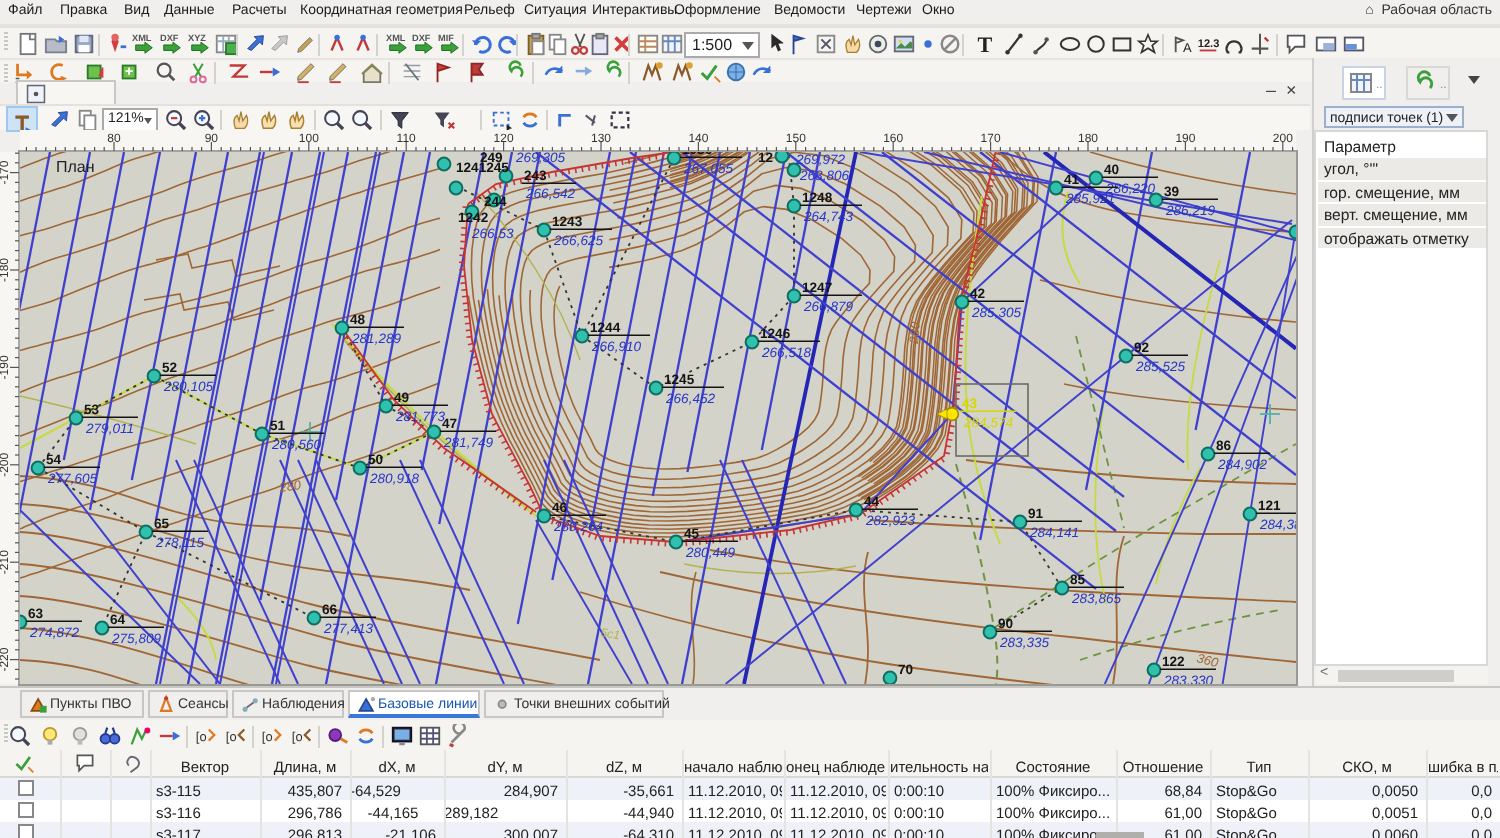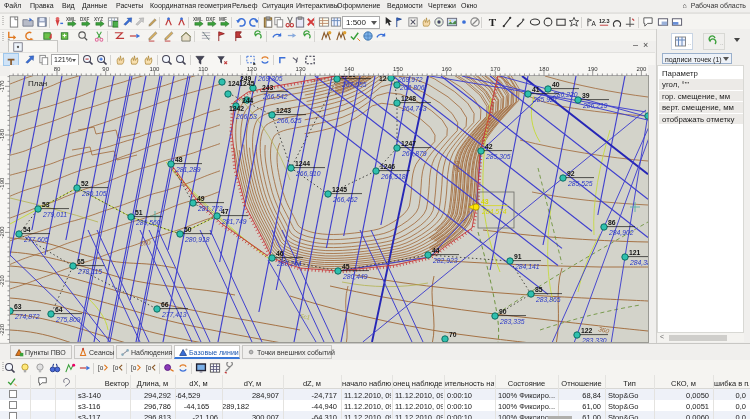--- a/index.html
+++ b/index.html
@@ -1099,41 +1099,41 @@
         <svg width="12" height="11" viewBox="0 0 13 13" style="position:absolute;left:6px;top:1px">
             <path d="M2 7 l3 3 5 -7" fill="none" stroke="#3aa03a" stroke-width="1.6"></path>
             <path d="M9 9 l3 3" stroke="#e07820"></path>
           </svg>
         <svg width="11" height="11" viewBox="0 0 13 13" style="position:absolute;left:37px;top:1px">
             <path d="M2 2 h9 v6 H6 l-3 3 v-3 H2 z" fill="#fff" stroke="#555"></path>
           </svg>
         <svg width="11" height="11" viewBox="0 0 13 13" style="position:absolute;left:61px;top:1px">
             <path d="M4 8 C2 6 4 2 7 3 s4 4 2 6 l-4 3" fill="none" stroke="#667" stroke-width="1.1"></path>
           </svg>
-        <div class="hc" style="left:76px;width:53px;text-align:right">Вектор</div>
+        <div class="hc" style="left:76px;width:53px;text-align:center">Вектор</div>
           <div class="hc" style="left:131px;width:43px;text-align:center">Длина, м</div>
           <div class="hc" style="left:176px;width:45px;text-align:center">dX, м</div>
           <div class="hc" style="left:223px;width:59px;text-align:center">dY, м</div>
           <div class="hc" style="left:284px;width:56px;text-align:center">dZ, м</div>
           <div class="hc" style="left:342px;width:49px;text-align:center">начало наблюдени</div>
           <div class="hc" style="left:393px;width:50px;text-align:center">онец наблюдени</div>
           <div class="hc" style="left:445px;width:49px;text-align:center">ительность наб</div>
           <div class="hc" style="left:496px;width:61px;text-align:center">Состояние</div>
           <div class="hc" style="left:559px;width:45px;text-align:center">Отношение</div>
           <div class="hc" style="left:606px;width:47px;text-align:center">Тип</div>
           <div class="hc" style="left:655px;width:57px;text-align:center">СКО, м</div>
           <div class="hc" style="left:714px;width:35px;text-align:center">шибка в пла</div>
       </div>
       <div class="trow" style="top:14px;background:#eef1f8">
           <span class="cb"></span>
-          <div class="tc" style="left:78px;width:51px;text-align:left">s3-140</div>
-          <div class="tc" style="left:130px;width:41px;text-align:right">294,292</div>
+          <div class="tc" style="left:78px;width:51px;text-align:left">s3-115</div>
+          <div class="tc" style="left:130px;width:41px;text-align:right">435,807</div>
           <div class="tc" style="left:175px;width:43px;text-align:left">-64,529</div>
           <div class="tc" style="left:222px;width:57px;text-align:right">284,907</div>
-          <div class="tc" style="left:283px;width:54px;text-align:right">-24,717</div>
+          <div class="tc" style="left:283px;width:54px;text-align:right">-35,661</div>
           <div class="tc" style="left:344px;width:47px;text-align:left">11.12.2010, 09:3...</div>
           <div class="tc" style="left:395px;width:48px;text-align:left">11.12.2010, 09:3...</div>
           <div class="tc" style="left:447px;width:47px;text-align:left">0:00:10</div>
           <div class="tc" style="left:498px;width:59px;text-align:left">100% Фиксиро...</div>
           <div class="tc" style="left:558px;width:43px;text-align:right">68,84</div>
           <div class="tc" style="left:608px;width:45px;text-align:left">Stop&amp;Go</div>
           <div class="tc" style="left:654px;width:55px;text-align:right">0,0050</div>
           <div class="tc" style="left:713px;width:33px;text-align:right">0,0</div>
         </div>
       <div class="trow" style="top:25px;background:#ffffff">

